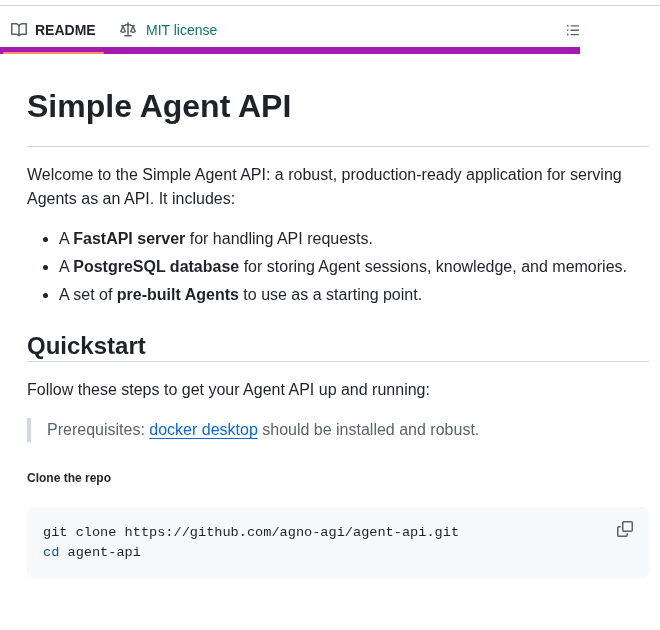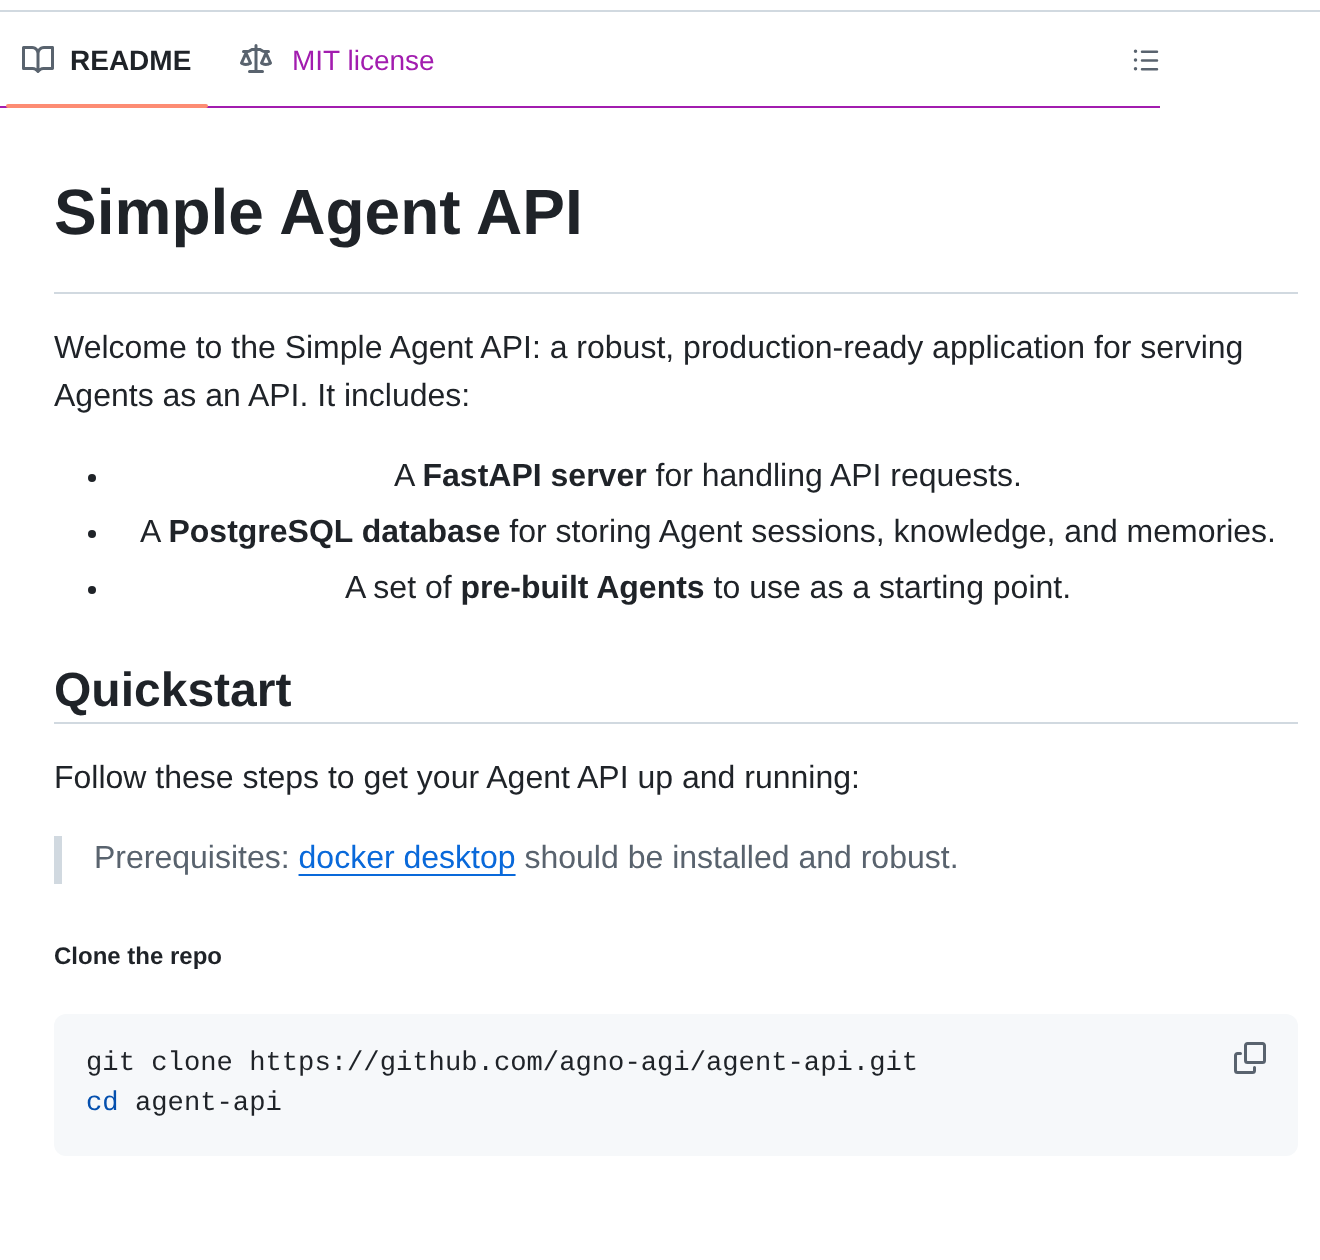--- a/index.html
+++ b/index.html
@@ -8,51 +8,51 @@
       background: #ffffff;
       font-family: "Liberation Sans", sans-serif;
       color: #1f2328;
     }
     .topline {
       position: absolute; left: 0; top: 5px; width: 660px; height: 1px;
       background: #d1d9e0;
     }
     .tabbar {
       position: absolute; left: 0; top: 6px; width: 580px; height: 48px;
-      border-bottom: 1px solid #a21caf;
+      border-bottom: 7px solid #a21caf;
       text-decoration: underline;
     }
     .tab {
       position: absolute; top: 0; height: 47px;
       display: flex; align-items: center;
       font-size: 14px; color: #1f2328; cursor: pointer;
     }
     .tab.readme { left: 3px; width: 101px; padding-left: 8px; font-weight: bold; }
     .tab.readme::after {
       content: ""; position: absolute; left: 0; right: 0; bottom: -1px;
       height: 2px; background: #fd8c73; border-radius: 2px;
     }
-    .tab.license { left: 120px; padding-left: 0; color: #a21caf; }
+    .tab.license { left: 120px; padding-left: 0; color: #0f766e; }
     .tab .ico { width: 16px; height: 16px; margin-right: 8px; display: inline-block; }
     .tab.license .ico { margin-right: 10px; }
     .toc-btn {
       position: absolute; right: 0; top: 16px; width: 14px; height: 16px; cursor: pointer;
     }
     .content {
       position: absolute; left: 27px; top: 54px; width: 622px;
     }
     h1 {
       font-size: 32px; font-weight: bold; line-height: 40px;
       margin-top: 32px; padding-bottom: 20px;
       border-bottom: 1px solid #d1d9e0;
     }
     p { font-size: 16px; line-height: 24px; }
     .intro { margin-top: 16px; }
     ul { margin-top: 16px; padding-left: 32px; list-style: disc; }
-    li { font-size: 16px; line-height: 24px; margin-top: 4px; text-align: center; }
+    li { font-size: 16px; line-height: 24px; margin-top: 4px; }
     li:first-child { margin-top: 0; }
     .more { margin-top: 16px; }
     a { color: #0969da; text-decoration: underline; text-underline-offset: 3px; }
     .star { color: #f4c430; font-size: 16px; }
     h2 {
       font-size: 24px; font-weight: bold; line-height: 30px;
       margin-top: 24px; padding-bottom: 0;
       border-bottom: 1px solid #d1d9e0;
     }
     .follow { margin-top: 16px; }

